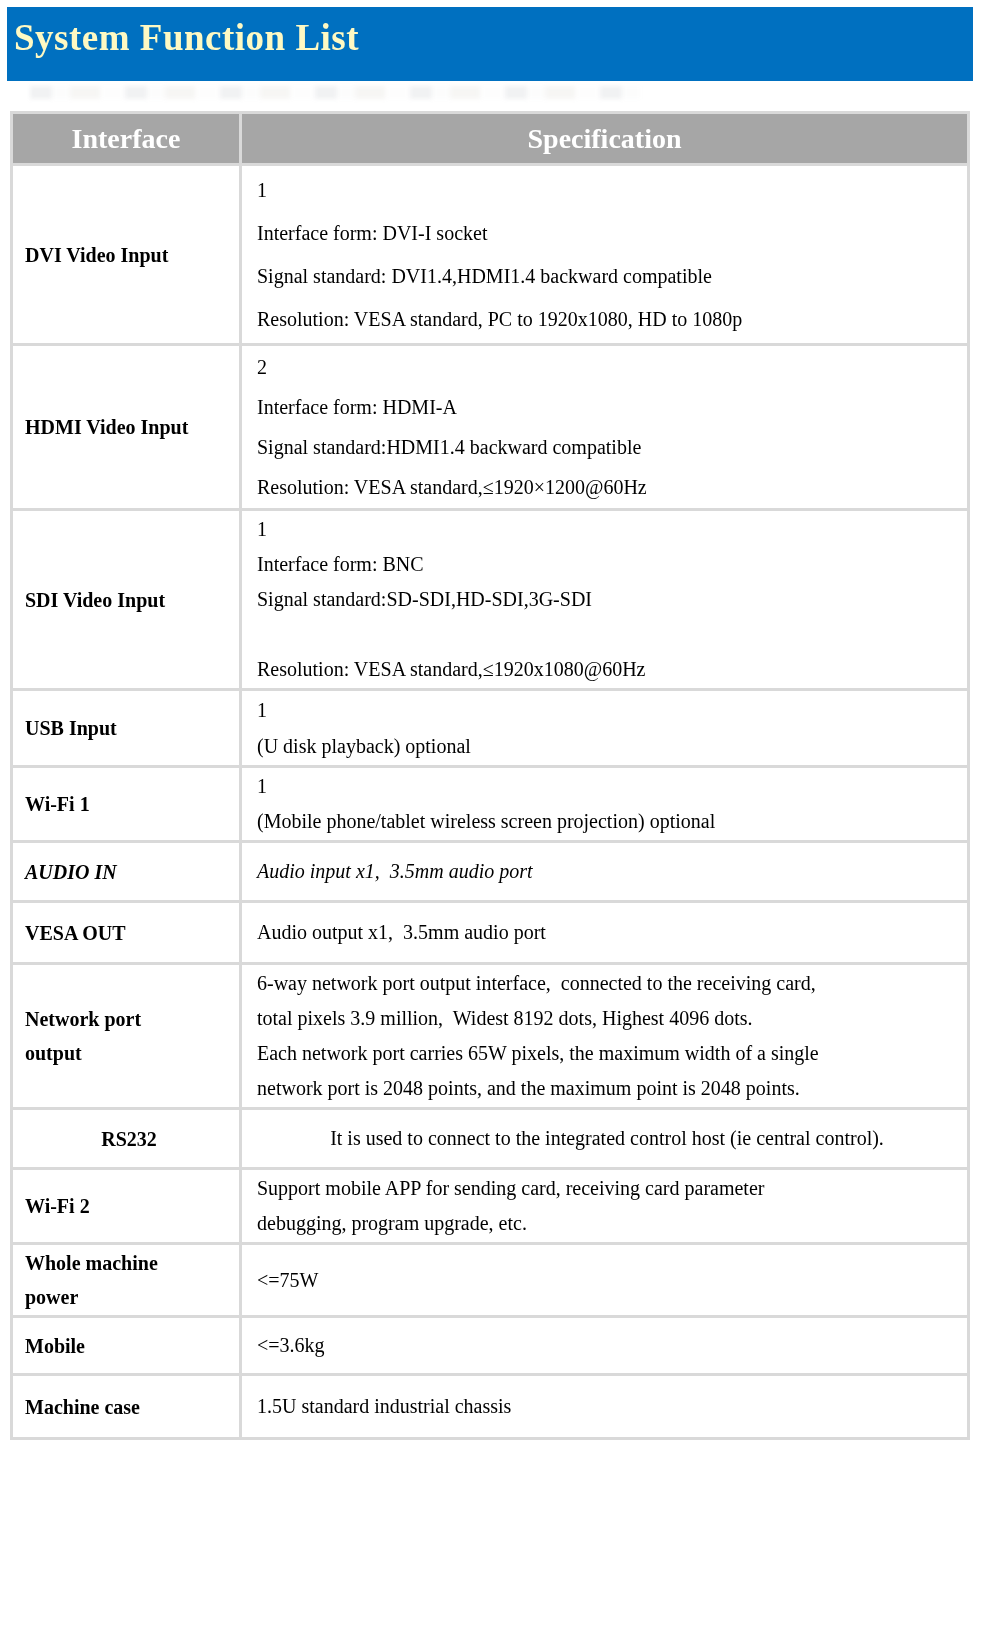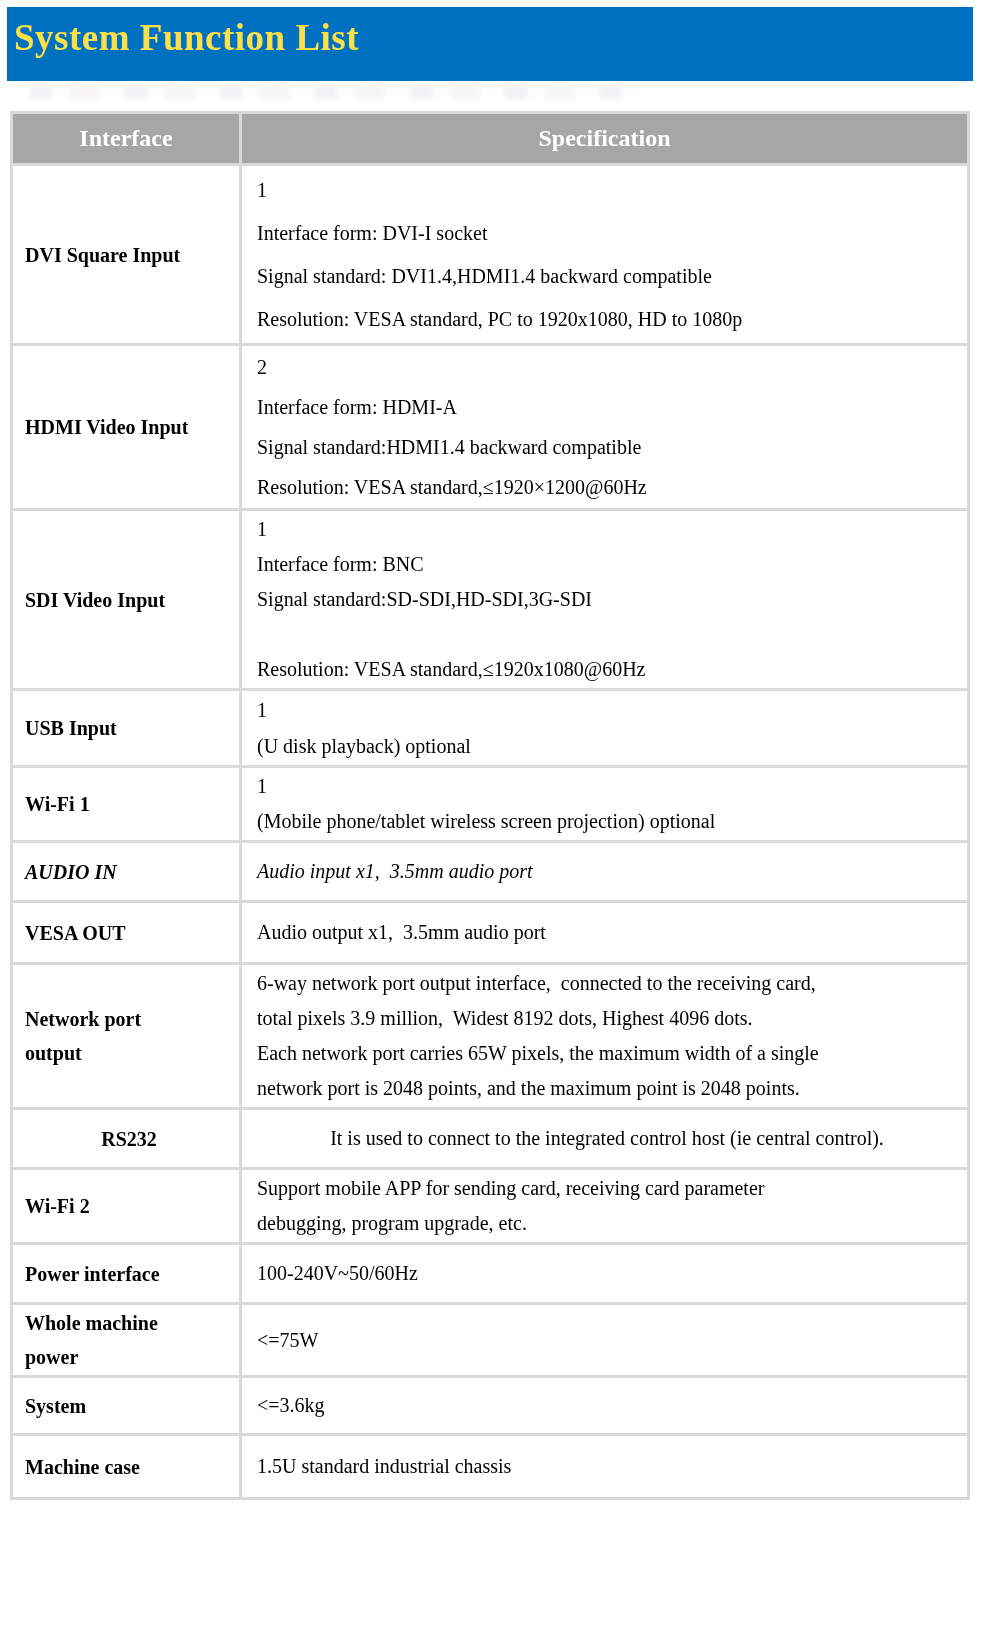--- a/index.html
+++ b/index.html
@@ -20,21 +20,21 @@
     position: absolute;
     left: 7px;
     top: 7px;
     width: 966px;
     height: 74px;
     background: #0070C0;
     display: flex;
     align-items: center;
   }
   .banner .title {
-    color: #fde047;
+    color: #fef9c3;
     font-weight: bold;
     font-size: 37px;
     letter-spacing: 0.5px;
     padding-left: 7px;
     padding-bottom: 14px;
   }
   
   .ghost {
     position: absolute;
     left: 30px;
@@ -58,21 +58,21 @@
     table-layout: fixed;
   }
   .spec-table th, .spec-table td {
     border: 3px solid #d9d9d9;
     box-sizing: border-box;
   }
   .spec-table th {
     background: #a6a6a6;
     color: #ffffff;
     font-weight: bold;
-    font-size: 24px;
+    font-size: 28px;
     height: 52px;
     text-align: center;
     vertical-align: middle;
   }
   .spec-table th.c1 { width: 229px; }
   .spec-table td {
     color: #000000;
     font-size: 20px;
     vertical-align: middle;
     white-space: pre-line;
@@ -119,21 +119,21 @@
 
   <table class="spec-table">
     <thead>
       <tr>
         <th class="c1">Interface</th>
         <th class="c2">Specification</th>
       </tr>
     </thead>
     <tbody>
       <tr class="r-dvi">
-        <td class="c1">DVI Square Input</td>
+        <td class="c1">DVI Video Input</td>
         <td class="c2">1
 Interface form: DVI-I socket
 Signal standard: DVI1.4,HDMI1.4 backward compatible
 Resolution: VESA standard, PC to 1920x1080, HD to 1080p</td>
       </tr>
       <tr class="r-hdmi">
         <td class="c1">HDMI Video Input</td>
         <td class="c2">2
 Interface form: HDMI-A
 Signal standard:HDMI1.4 backward compatible
@@ -175,31 +175,27 @@
       </tr>
       <tr class="r-rs232">
         <td class="c1">RS232</td>
         <td class="c2">It is used to connect to the integrated control host (ie central control).</td>
       </tr>
       <tr class="r-wifi2">
         <td class="c1">Wi-Fi 2</td>
         <td class="c2">Support mobile APP for sending card, receiving card parameter
 debugging, program upgrade, etc.</td>
       </tr>
-      <tr class="r-power">
-        <td class="c1">Power interface</td>
-        <td class="c2">100-240V~50/60Hz</td>
-      </tr>
       <tr class="r-whole">
         <td class="c1">Whole machine
 power</td>
         <td class="c2">&lt;=75W</td>
       </tr>
       <tr class="r-weight">
-        <td class="c1">System</td>
+        <td class="c1">Mobile</td>
         <td class="c2">&lt;=3.6kg</td>
       </tr>
       <tr class="r-case">
         <td class="c1">Machine case</td>
         <td class="c2">1.5U standard industrial chassis</td>
       </tr>
     </tbody>
   </table>
 </div>
 

